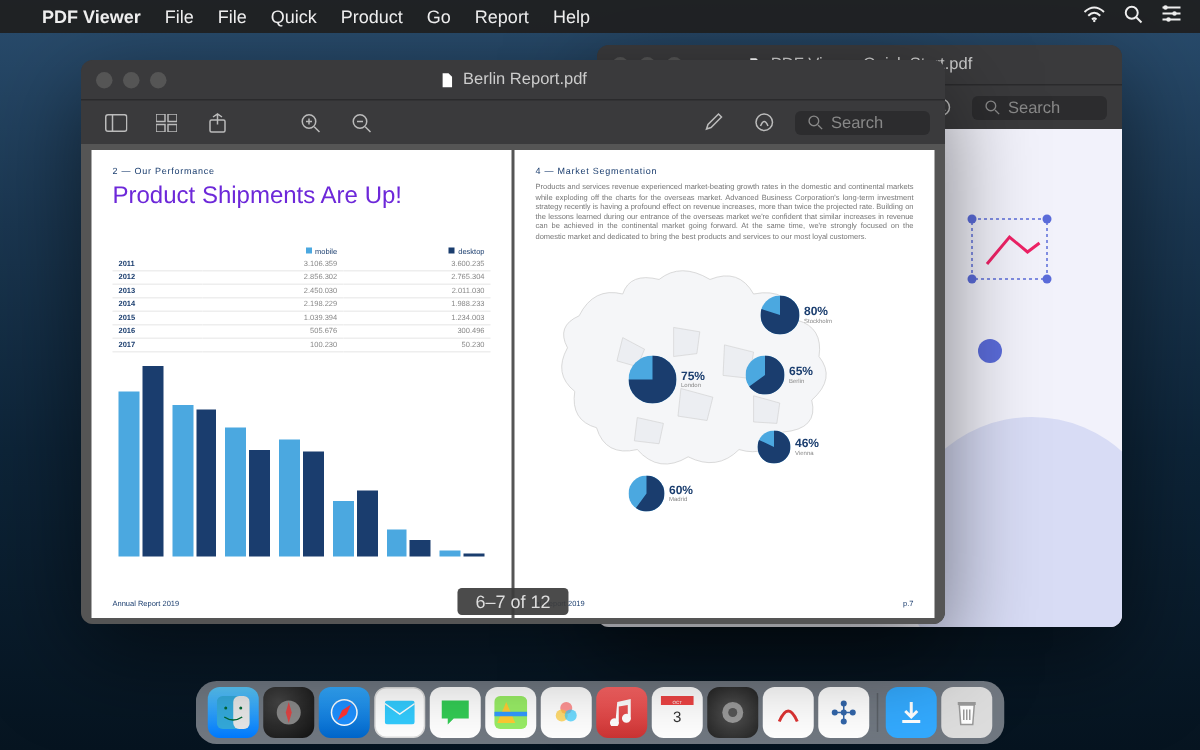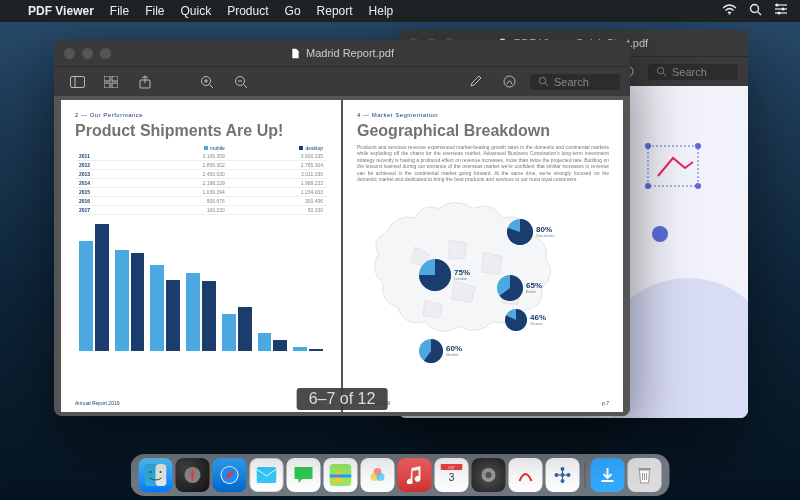--- a/index.html
+++ b/index.html
@@ -16,25 +16,25 @@
 .tl-dot{width:11px;height:11px;border-radius:50%;background:#555}
 .tl-title{position:absolute;left:50%;transform:translateX(-50%);display:flex;align-items:center;gap:5px}
 .tl-title svg{width:11px;height:11px}
 .toolbar{height:30px;background:#3a3a3c;border-top:1px solid #2a2a2c;display:flex;align-items:center;padding:0 10px;gap:8px}
 .tb-btn{width:26px;height:22px;display:flex;align-items:center;justify-content:center;color:#bbb;border-radius:4px}
 .tb-btn.disabled{color:#666}
 .tb-spacer{flex:1}
 .tb-search{display:flex;align-items:center;background:#2c2c2e;border-radius:4px;padding:2px 8px;color:#888;font-size:11px;gap:5px;min-width:90px}
 .tb-search svg{width:11px;height:11px}
 .doc-area{background:#555;height:calc(100% - 56px);position:relative;overflow:hidden}
-.page-ind{position:absolute;bottom:6px;left:50%;transform:translateX(-50%);background:rgba(60,60,60,.92);color:#ddd;font-size:16px;padding:2px 12px;border-radius:3px;z-index:5}
+.page-ind{position:absolute;bottom:6px;left:50%;transform:translateX(-50%);background:rgba(60,60,60,.92);color:#ddd;font-size:12px;padding:2px 12px;border-radius:3px;z-index:5}
 .spread{display:flex;gap:2px;justify-content:center;padding:4px;height:100%}
 .pg{background:#fff;width:280px;height:100%;padding:12px 14px;position:relative;font-size:8px;color:#555}
 .pg .sec{color:#1a3d6e;font-size:6px;letter-spacing:.5px;margin-bottom:4px}
-.pg h1{color:#737373;font-size:16px;font-weight:700;line-height:1.1;margin-bottom:4px}
+.pg h1{color:#6d28d9;font-size:16px;font-weight:400;line-height:1.1;margin-bottom:24px}
 .tbl{width:100%;font-size:5px;border-collapse:collapse;margin-bottom:6px}
 .tbl th{text-align:right;color:#1a3d6e;padding:1px 4px;font-weight:400}
 .tbl th:first-child{text-align:left}
 .tbl th .sq{display:inline-block;width:4px;height:4px;margin-right:2px}
 .tbl td{text-align:right;padding:1px 4px;border-bottom:1px solid #eee;color:#888}
 .tbl td:first-child{text-align:left;color:#1a3d6e;font-weight:600}
 .bars{height:130px;display:flex;align-items:flex-end;gap:6px;padding:0 4px;margin-top:4px}
 .bar-grp{flex:1;display:flex;gap:2px;align-items:flex-end;height:100%}
 .bar{flex:1}
 .bar.m{background:#4ba8e0}
@@ -176,21 +176,21 @@
   <div class="titlebar">
     <div class="tl-left">
       <div class="tl-dot"></div>
       <div class="tl-dot"></div>
       <div class="tl-dot"></div>
     </div>
     <div class="tl-title">
       <svg viewBox="0 0 12 14">
           <path d="M2 1 h5 l3 3 v9 h-8 z" fill="#fff"></path>
         </svg>
-      <span>Madrid Report.pdf</span>
+      <span>Berlin Report.pdf</span>
     </div>
   </div>
   <div class="toolbar">
     <div class="tb-btn">
         <svg width="15" height="12" viewBox="0 0 15 12">
           <rect x=".5" y=".5" width="14" height="11" rx="1.5" stroke="#bbb" fill="none"></rect>
           <line x1="5" y1="0" x2="5" y2="12" stroke="#bbb"></line>
         </svg>
       </div>
     <div class="tb-btn">
@@ -323,21 +323,20 @@
             <div class="bar-grp">
               <div class="bar m" style="height:2.708918918918919%"></div>
               <div class="bar d" style="height:1.3575675675675676%"></div>
             </div>
           </div>
         <div class="ft l">Annual Report 2019</div>
       </div>
 
       <div class="pg">
         <div class="sec">4 — Market Segmentation</div>
-        <h1>Geographical Breakdown</h1>
         <div class="body-txt">Products and services revenue experienced market-beating growth rates in the domestic and continental markets while exploding off the charts for the overseas market. Advanced Business Corporation's long-term investment strategy recently is having a profound effect on revenue increases, more than twice the projected rate. Building on the lessons learned during our entrance of the overseas market we're confident that similar increases in revenue can be achieved in the continental market going forward. At the same time, we're strongly focused on the domestic market and dedicated to bring the best products and services to our most loyal customers.</div>
         <div class="map">
           <svg class="euro" viewBox="0 0 260 180">
             <path d="M30 40 q10-20 30-15 q5-15 25-10 q15-12 35 0 q20-8 30 10 q25-5 30 18 q18 5 15 25 q12 15-5 30 q5 20-20 22 q-10 18-30 12 q-15 15-35 5 q-20 12-35-5 q-22 5-28-15 q-18-5-15-25 q-15-12-5-30 q-8-15 8-22z" fill="#f5f6f8" stroke="#ccc" stroke-width=".5"></path>
             <path d="M60 55 l15 8 l-5 12 l-14-4 z M95 48 l18 3 l-2 15 l-16 2 z M130 60 l20 5 l-3 18 l-18-2 z M100 90 l22 6 l-4 16 l-20-3 z M70 110 l18 4 l-3 14 l-17-2 z M150 95 l18 5 l-2 14 l-16-1 z" fill="#eceef2" stroke="#ccc" stroke-width=".4"></path>
           </svg>
           <div id="pies">
               <div class="pie-wrap" style="left: 150px; top: 28px;">
                 <svg class="pie" width="26" height="26" viewBox="0 0 100 100">
                   <circle cx="50" cy="50" r="50" fill="#4ba8e0"></circle>
@@ -351,21 +350,21 @@
               <div class="pie-wrap" style="left: 62px; top: 68px;">
                 <svg class="pie" width="32" height="32" viewBox="0 0 100 100">
                   <circle cx="50" cy="50" r="50" fill="#4ba8e0"></circle>
                   <path d="M50 50 L50 0 A50 50 0 1 1 0 50.00000000000001 Z" fill="#1a3d6e"></path>
                 </svg>
                 <div class="pie-lbl">
                   <div class="pct">75%</div>
                   <div class="city">London</div>
                 </div>
               </div>
-              <div class="pie-wrap" style="left: 140px; top: 84px;">
+              <div class="pie-wrap" style="left: 140px; top: 68px;">
                 <svg class="pie" width="26" height="26" viewBox="0 0 100 100">
                   <circle cx="50" cy="50" r="50" fill="#4ba8e0"></circle>
                   <path d="M50 50 L50 0 A50 50 0 1 1 9.549150281252636 79.38926261462366 Z" fill="#1a3d6e"></path>
                 </svg>
                 <div class="pie-lbl">
                   <div class="pct">65%</div>
                   <div class="city">Berlin</div>
                 </div>
               </div>
               <div class="pie-wrap" style="left: 148px; top: 118px;">

